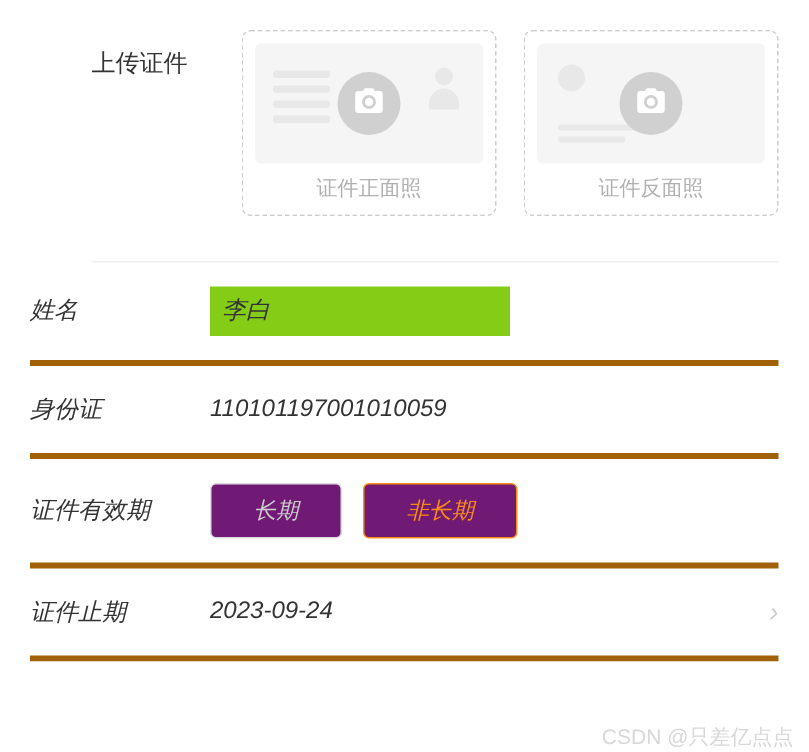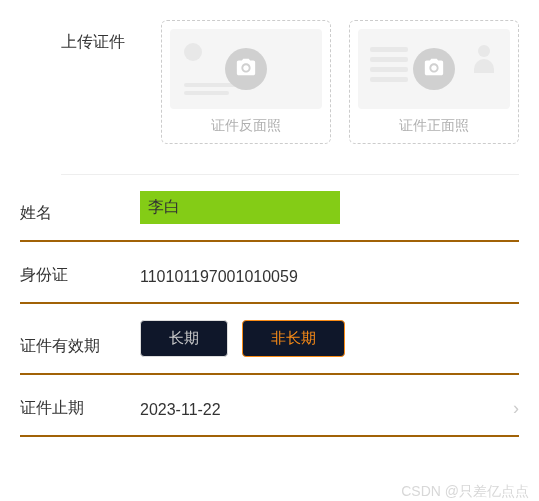--- a/index.html
+++ b/index.html
@@ -127,24 +127,25 @@
       height: 22px;
       fill: #fff;
     }
     .upload-caption {
       color: #b0b0b0;
       font-size: 14px;
       margin-top: 8px;
     }
     .form-row {
       display: flex;
-      align-items: flex-end;
+      align-items: center;
       padding: 16px 0;
-      border-bottom: 2px solid #a16207;
+      border-bottom: 4px solid #a16207;
       min-height: 62px;
+      font-style: italic;
     }
     .row-label {
       width: 120px;
       color: #333;
     }
     .row-value {
       flex: 1;
       color: #333;
     }
     .input-look {
@@ -158,21 +159,21 @@
       display: inline-block;
     }
     .seg-buttons {
       display: flex;
       gap: 14px;
     }
     .seg-btn {
       padding: 8px 28px;
       border-radius: 4px;
       font-size: 15px;
-      background: #0f172a;
+      background: #701a75;
       cursor: pointer;
       border: 1px solid #ddd;
       color: #ccc;
     }
     .seg-btn.active {
       border: 1px solid #fa8c16;
       color: #fa8c16;
     }
     .chevron {
       color: #ccc;
@@ -190,58 +191,58 @@
 </head>
 <body>
 
 <div class="container">
 
   <div class="upload-section">
     <div class="upload-label">上传证件</div>
     <div class="upload-boxes">
       <div class="upload-box">
         <div class="upload-preview">
-          <div class="emblem"></div>
-          <div class="back-lines">
-            <div class="back-line"></div>
-            <div class="back-line" style="width:45px"></div>
+          <div class="id-card-bg">
+            <div class="id-lines">
+              <div class="id-line"></div>
+              <div class="id-line"></div>
+              <div class="id-line"></div>
+              <div class="id-line"></div>
+            </div>
+          </div>
+          <div class="id-photo">
+            <div class="id-photo-head"></div>
+            <div class="id-photo-body"></div>
           </div>
           <div class="camera-circle">
             <span class="camera-icon">
               <svg viewBox="0 0 24 24">
                   <path d="M9 3L7.5 5H4c-1.1 0-2 .9-2 2v12c0 1.1.9 2 2 2h16c1.1 0 2-.9 2-2V7c0-1.1-.9-2-2-2h-3.5L15 3H9zm3 15c-2.76 0-5-2.24-5-5s2.24-5 5-5 5 2.24 5 5-2.24 5-5 5zm0-8c-1.66 0-3 1.34-3 3s1.34 3 3 3 3-1.34 3-3-1.34-3-3-3z"></path>
                 </svg>
             </span>
           </div>
         </div>
-        <div class="upload-caption">证件反面照</div>
+        <div class="upload-caption">证件正面照</div>
       </div>
       <div class="upload-box">
         <div class="upload-preview">
-          <div class="id-card-bg">
-            <div class="id-lines">
-              <div class="id-line"></div>
-              <div class="id-line"></div>
-              <div class="id-line"></div>
-              <div class="id-line"></div>
-            </div>
-          </div>
-          <div class="id-photo">
-            <div class="id-photo-head"></div>
-            <div class="id-photo-body"></div>
+          <div class="emblem"></div>
+          <div class="back-lines">
+            <div class="back-line"></div>
+            <div class="back-line" style="width:45px"></div>
           </div>
           <div class="camera-circle">
             <span class="camera-icon">
               <svg viewBox="0 0 24 24">
                   <path d="M9 3L7.5 5H4c-1.1 0-2 .9-2 2v12c0 1.1.9 2 2 2h16c1.1 0 2-.9 2-2V7c0-1.1-.9-2-2-2h-3.5L15 3H9zm3 15c-2.76 0-5-2.24-5-5s2.24-5 5-5 5 2.24 5 5-2.24 5-5 5zm0-8c-1.66 0-3 1.34-3 3s1.34 3 3 3 3-1.34 3-3-1.34-3-3-3z"></path>
                 </svg>
             </span>
           </div>
         </div>
-        <div class="upload-caption">证件正面照</div>
+        <div class="upload-caption">证件反面照</div>
       </div>
     </div>
   </div>
 
   <div class="form-row">
     <div class="row-label">姓名</div>
     <div class="row-value">
       <span class="input-look">李白</span>
     </div>
   </div>
@@ -257,19 +258,19 @@
     <div class="row-value">
       <div class="seg-buttons">
         <div class="seg-btn">长期</div>
         <div class="seg-btn active">非长期</div>
       </div>
     </div>
   </div>
 
   <div class="form-row">
     <div class="row-label">证件止期</div>
-    <div class="row-value">2023-11-22</div>
+    <div class="row-value">2023-09-24</div>
     <div class="chevron">›</div>
   </div>
 
 </div>
 
 <div class="watermark">CSDN @只差亿点点</div>
 
 </body></html>

